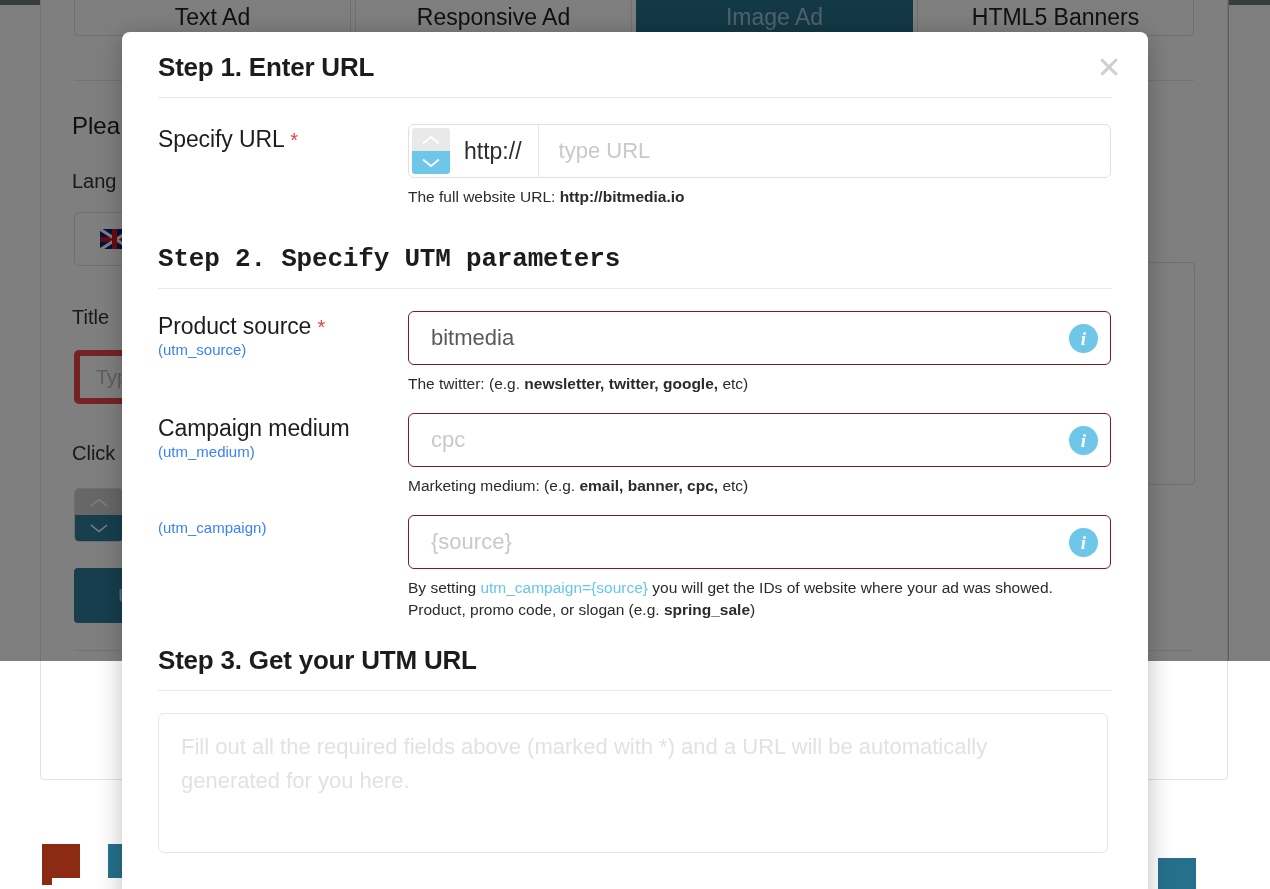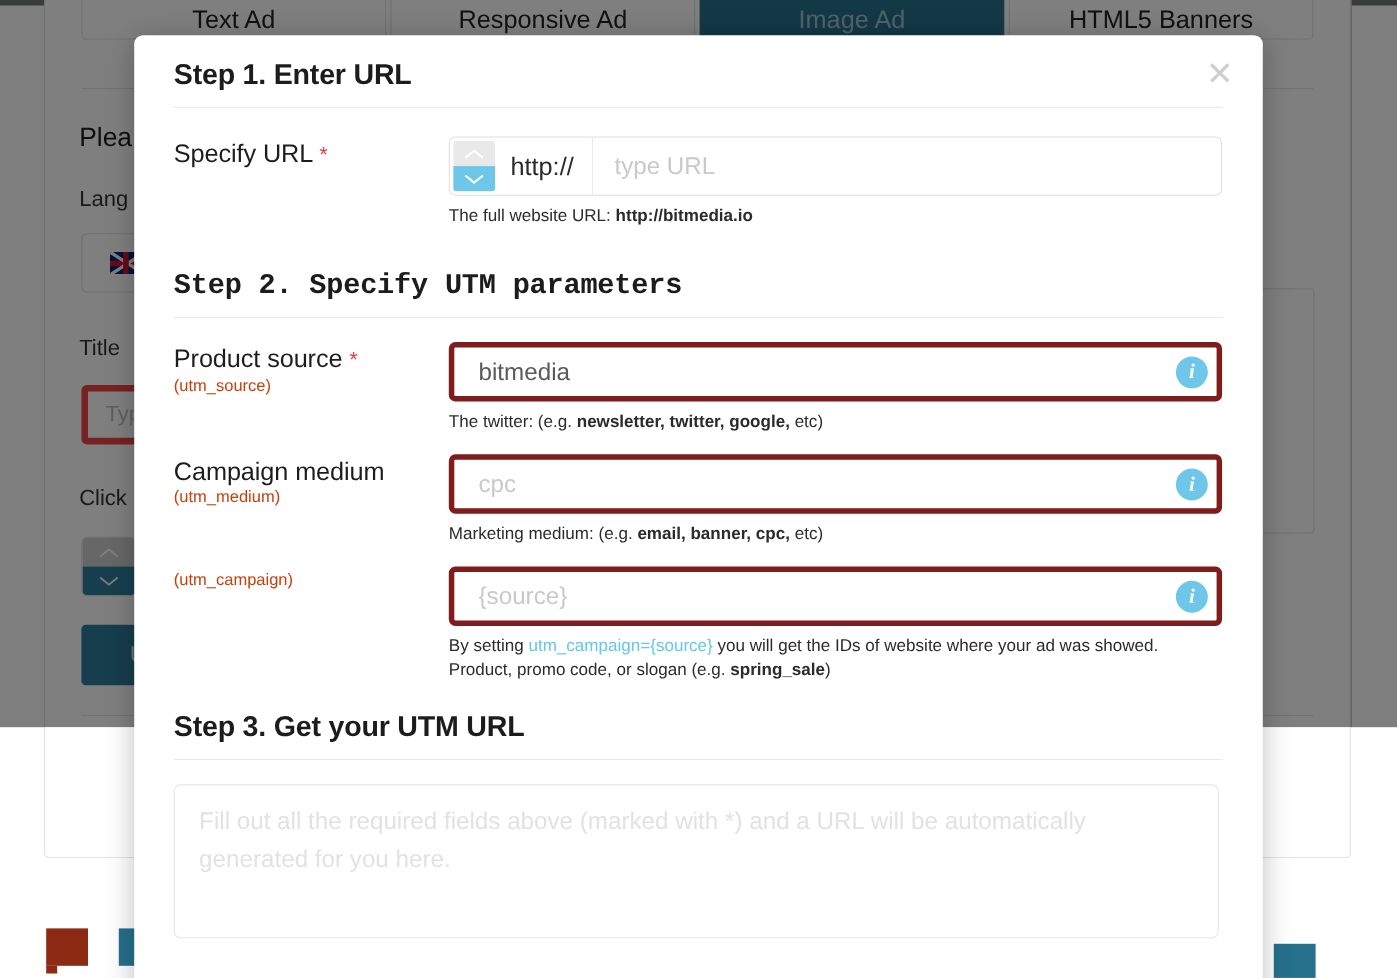--- a/index.html
+++ b/index.html
@@ -253,33 +253,33 @@
     color: #1d1d1d;
     line-height: 1.15;
     letter-spacing: -0.1px;
   }
   .req {
     color: #e8414a;
     font-size: 20px;
   }
   .field-sub {
     font-size: 15px;
-    color: #c2410c;
+    color: #3b82f6;
     margin-top: 2px;
   }
   .field-ctrl-col { flex: 1 1 auto; }
 
   .input-wrap {
     position: relative;
     width: 703px;
   }
   .text-input {
     width: 100%;
     height: 54px;
-    border: 5px solid #7f1d1d;
+    border: 1px solid #7f1d1d;
     border-radius: 6px;
     background: #fff;
     font-size: 22px;
     font-family: "Liberation Sans", sans-serif;
     padding: 0 48px 0 22px;
     color: #555;
     outline: none;
   }
   .text-input::placeholder { color: #c9c9c9; }
   .text-input.filled { color: #5a5a5a; }

